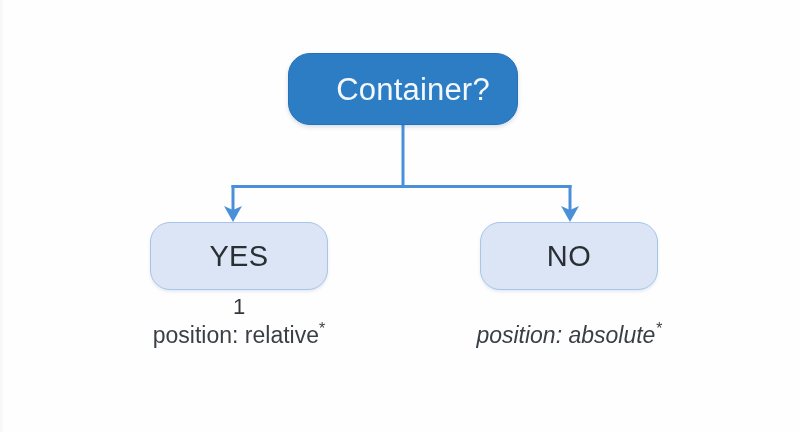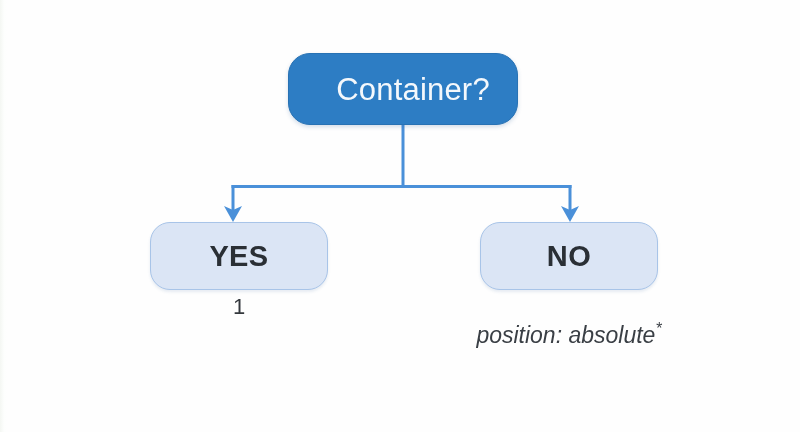--- a/index.html
+++ b/index.html
@@ -77,21 +77,21 @@
     background: #dbe5f5;
     border: 1px solid #a8c4e8;
     border-radius: 20px;
     box-shadow: 0 2px 3px rgba(60, 100, 160, 0.12);
   }
   #node-yes { left: 150px; }
   #node-no  { left: 480px; }
   .leaf .node-label {
     color: #2a2f35;
     font-size: 29px;
-    font-weight: 700;
+    font-weight: 400;
     letter-spacing: 0.4px;
     line-height: 1;
   }
 
   
   .caption-group {
     position: absolute;
     width: 300px;
     text-align: center;
   }
@@ -146,20 +146,23 @@
   <div class="node leaf" id="node-yes">
     <span class="node-label">YES</span>
   </div>
 
   <div class="node leaf" id="node-no">
     <span class="node-label">NO</span>
   </div>
 
   <div class="caption-group" id="caption-yes">
     <div class="caption-index">1</div>
+    <div class="caption-text">
+      <span>position: relative</span><span class="asterisk">*</span>
+    </div>
   </div>
 
   <div class="caption-group" id="caption-no">
     <div class="caption-index empty"></div>
     <div class="caption-text">
       <span>position: absolute</span><span class="asterisk">*</span>
     </div>
   </div>
 
 </div>

